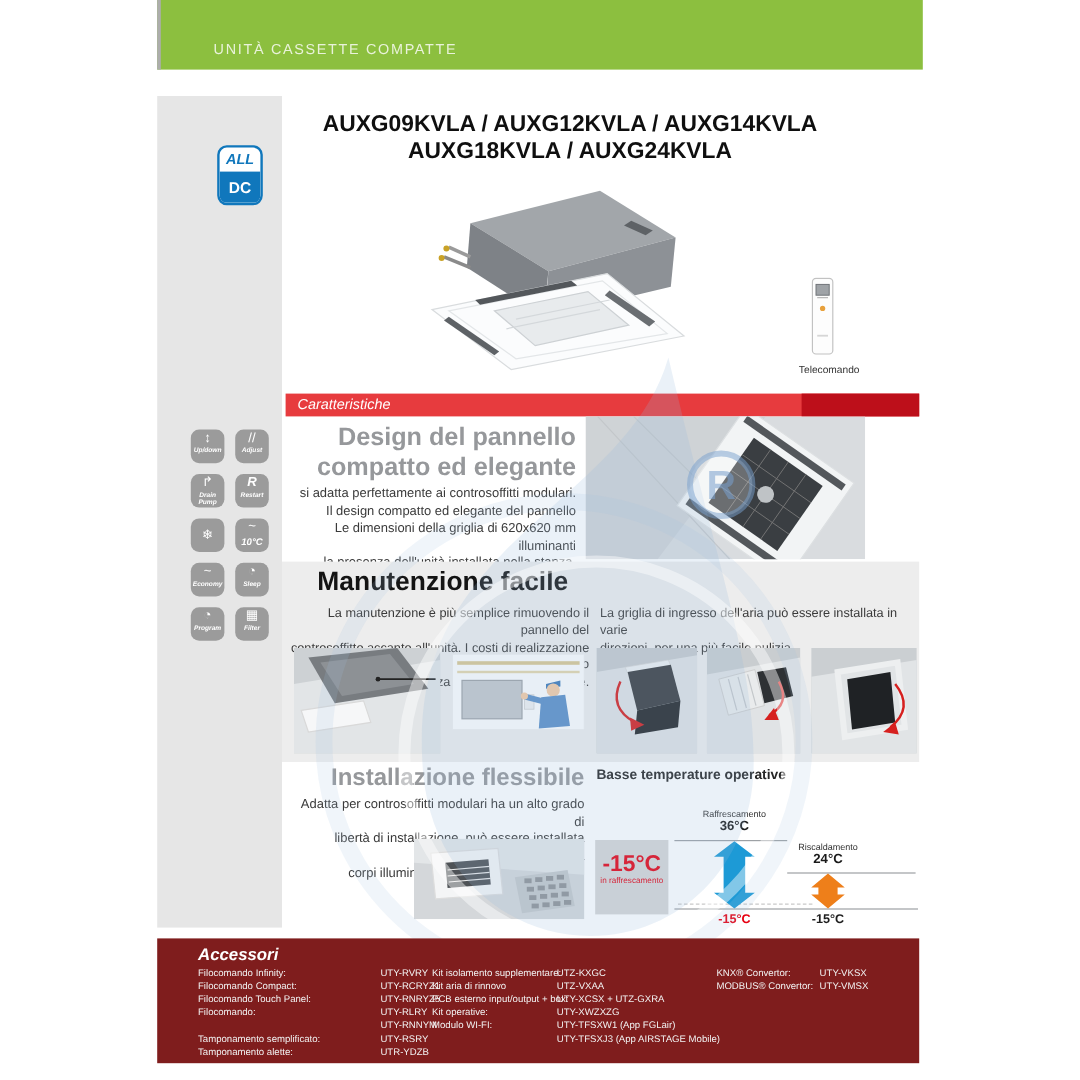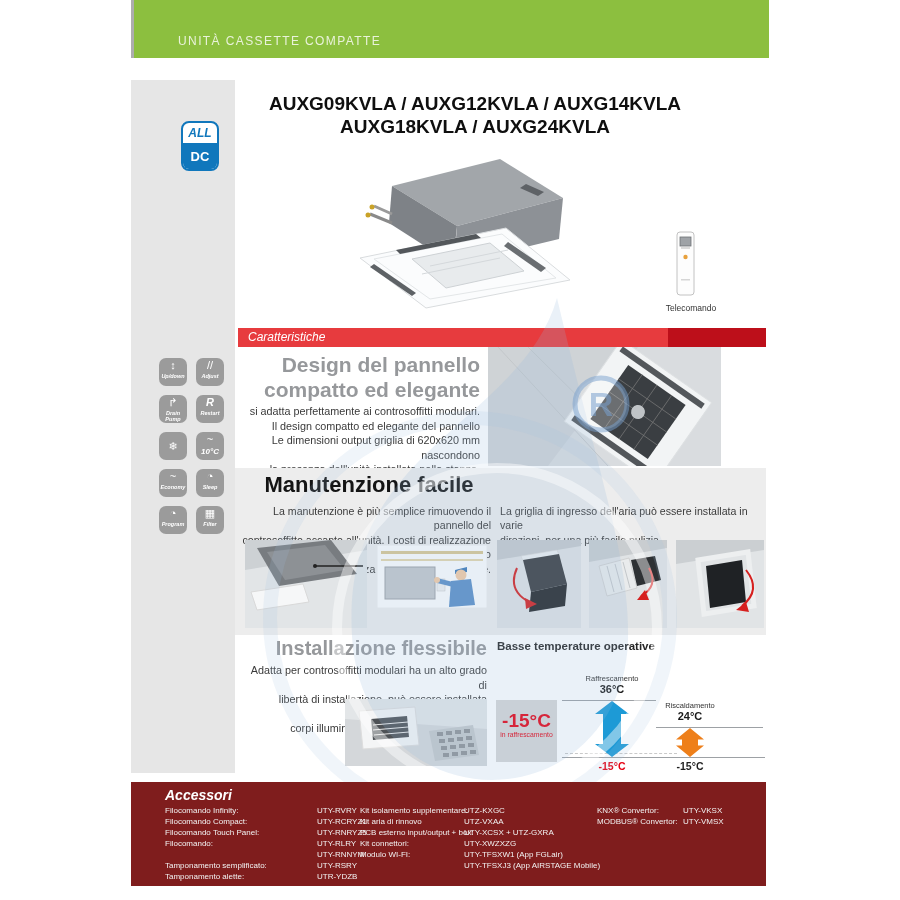--- a/index.html
+++ b/index.html
@@ -172,21 +172,21 @@
     </g>
   </svg>
 
   <div class="h-design h-gray">
     <div>Design del pannello</div>
     <div>compatto ed elegante</div>
   </div>
   <div class="b-design">
     <div>si adatta perfettamente ai controsoffitti modulari.</div>
     <div>Il design compatto ed elegante del pannello</div>
-    <div>Le dimensioni output griglia di 620x620 mm nascondono</div>
+    <div>Le dimensioni della griglia di 620x620 mm illuminanti</div>
     <div>la presenza dell'unità installata nella stanza.</div>
   </div>
 
   <div class="maint-band"></div>
   <div class="h-maint">Manutenzione facile</div>
   <div class="b-maint-l">
     <div>La manutenzione è più semplice rimuovendo il pannello del</div>
     <div>controsoffitto accanto all'unità. I costi di realizzazione possono</div>
     <div>essere ridotti in mancanza della botola d'ispezione.</div>
   </div>
@@ -319,21 +319,21 @@
       <div><span class="acc-label">Filocomando Touch Panel:</span><span class="acc-val">UTY-RNRYZ5</span></div>
       <div><span class="acc-label">Filocomando:</span><span class="acc-val">UTY-RLRY</span></div>
       <div><span class="acc-label"></span><span class="acc-val">UTY-RNNYM</span></div>
       <div><span class="acc-label">Tamponamento semplificato:</span><span class="acc-val">UTY-RSRY</span></div>
       <div><span class="acc-label">Tamponamento alette:</span><span class="acc-val">UTR-YDZB</span></div>
     </div>
     <div class="acc-col acc-c2">
       <div><span class="acc-label">Kit isolamento supplementare:</span><span class="acc-val">UTZ-KXGC</span></div>
       <div><span class="acc-label">Kit aria di rinnovo</span><span class="acc-val">UTZ-VXAA</span></div>
       <div><span class="acc-label">PCB esterno input/output + box:</span><span class="acc-val">UTY-XCSX + UTZ-GXRA</span></div>
-      <div><span class="acc-label">Kit connettori:</span><span class="acc-val">UTY-XWZXZG</span></div>
+      <div><span class="acc-label">Kit operative:</span><span class="acc-val">UTY-XWZXZG</span></div>
       <div><span class="acc-label">Modulo WI-FI:</span><span class="acc-val">UTY-TFSXW1 (App FGLair)</span></div>
       <div><span class="acc-label"></span><span class="acc-val">UTY-TFSXJ3 (App AIRSTAGE Mobile)</span></div>
     </div>
     <div class="acc-col acc-c3">
       <div><span class="acc-label">KNX® Convertor:</span><span class="acc-val">UTY-VKSX</span></div>
       <div><span class="acc-label">MODBUS® Convertor:</span><span class="acc-val">UTY-VMSX</span></div>
     </div>
   </div>
 
 </div>

